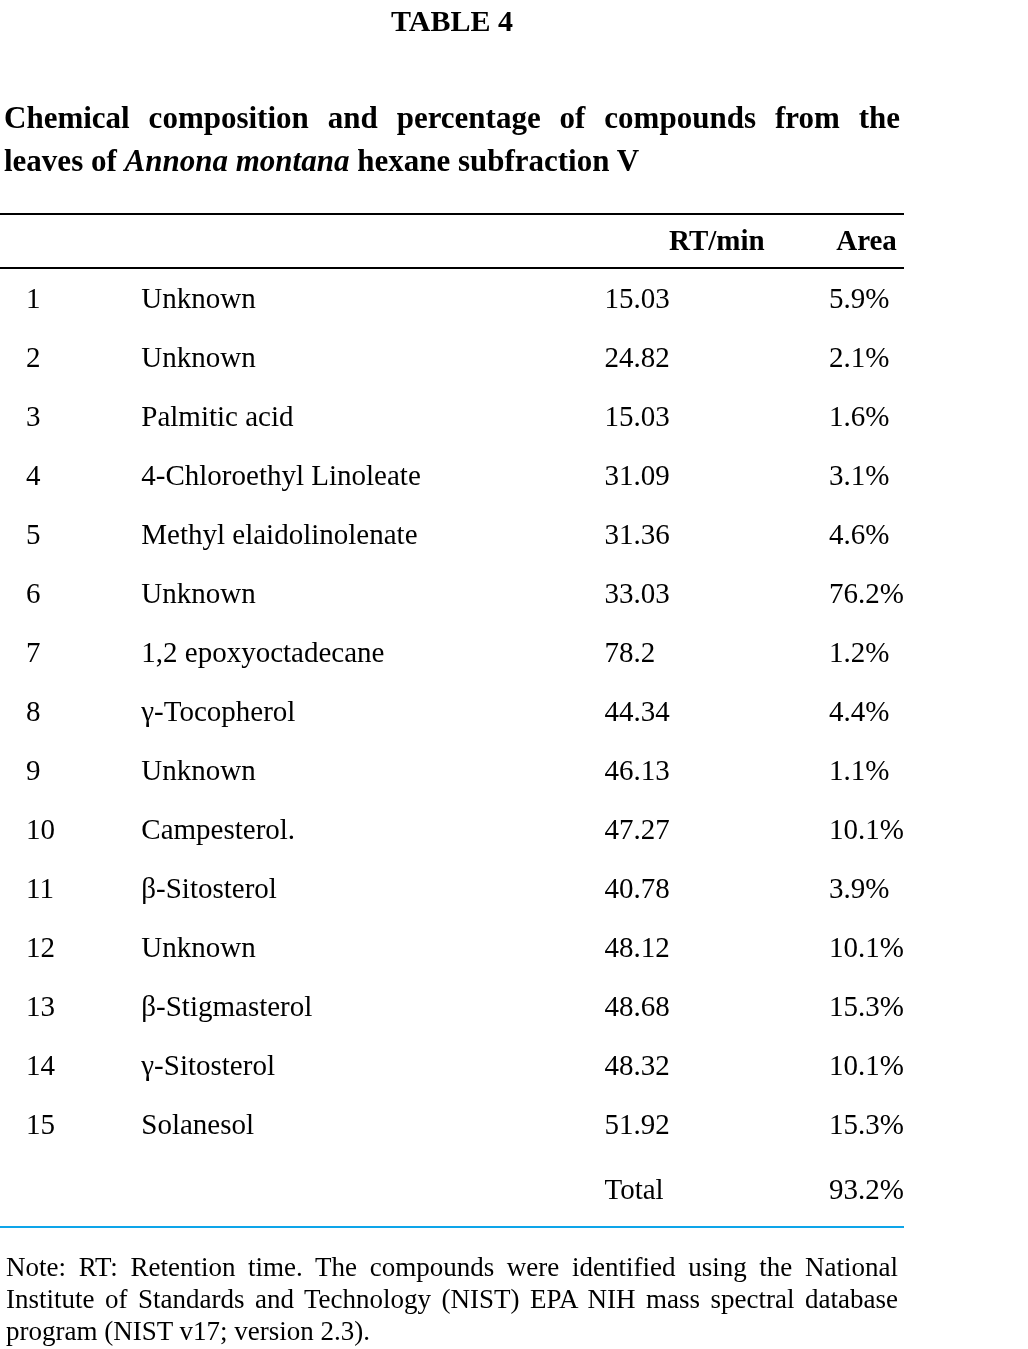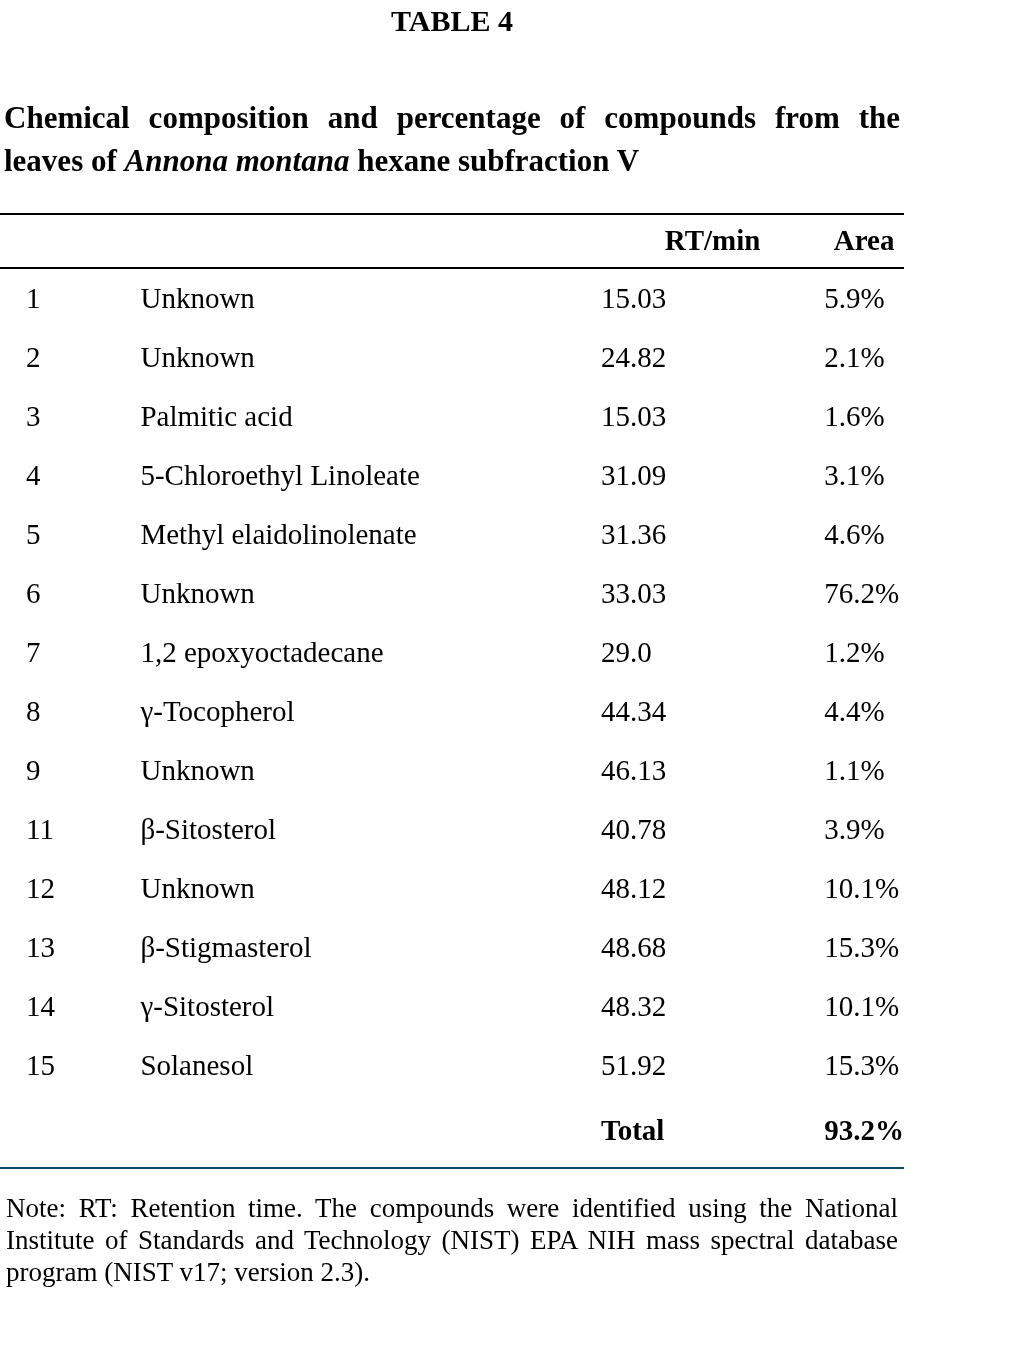--- a/index.html
+++ b/index.html
@@ -55,24 +55,24 @@
   table.data-table tbody td {
     height: 59px;
     vertical-align: middle;
     padding: 0;
   }
   table.data-table td:first-child,
   table.data-table th:first-child {
     padding-left: 26px;
   }
   table.data-table tfoot td {
-    font-weight: bold;
+    font-weight: normal;
     height: 72px;
     vertical-align: middle;
-    border-bottom: 2px solid #0c4a6e;
+    border-bottom: 2px solid #0ea5e9;
     padding: 0;
   }
   .note {
     margin-top: 24px;
     padding: 0 6px;
     font-size: 27px;
     line-height: 1.18;
     text-align: justify;
   }
 </style>
@@ -117,53 +117,59 @@
           <td>2.1%</td>
         </tr>
         <tr>
           <td>3</td>
           <td>Palmitic acid</td>
           <td>15.03</td>
           <td>1.6%</td>
         </tr>
         <tr>
           <td>4</td>
-          <td>5-Chloroethyl Linoleate</td>
+          <td>4-Chloroethyl Linoleate</td>
           <td>31.09</td>
           <td>3.1%</td>
         </tr>
         <tr>
           <td>5</td>
           <td>Methyl elaidolinolenate</td>
           <td>31.36</td>
           <td>4.6%</td>
         </tr>
         <tr>
           <td>6</td>
           <td>Unknown</td>
           <td>33.03</td>
           <td>76.2%</td>
         </tr>
         <tr>
           <td>7</td>
           <td>1,2 epoxyoctadecane</td>
-          <td>29.0</td>
+          <td>78.2</td>
           <td>1.2%</td>
         </tr>
         <tr>
           <td>8</td>
           <td>γ-Tocopherol</td>
           <td>44.34</td>
           <td>4.4%</td>
         </tr>
         <tr>
           <td>9</td>
           <td>Unknown</td>
           <td>46.13</td>
           <td>1.1%</td>
+        </tr>
+        <tr>
+          <td>10</td>
+          <td>Campesterol.</td>
+          <td>47.27</td>
+          <td>10.1%</td>
         </tr>
         <tr>
           <td>11</td>
           <td>β-Sitosterol</td>
           <td>40.78</td>
           <td>3.9%</td>
         </tr>
         <tr>
           <td>12</td>
           <td>Unknown</td>

